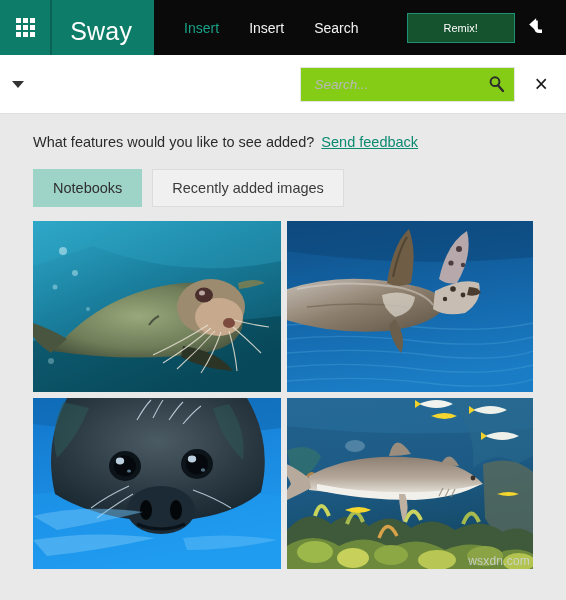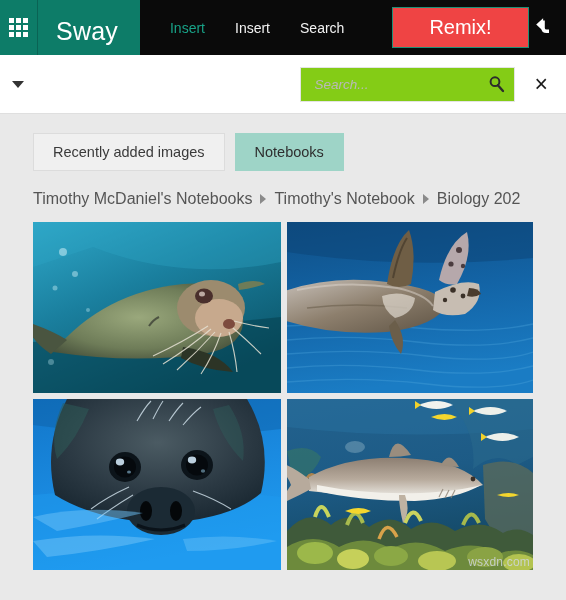--- a/index.html
+++ b/index.html
@@ -76,23 +76,23 @@
     cursor: pointer;
     padding: 4px 2px;
     white-space: nowrap;
   }
   .nav-item.active {
     color: #18a287;
   }
   .remix-btn {
     margin-left: 20px;
     border: 1px solid #1f8f77;
-    background: #ef4444;
+    background: #14532d;
     color: #ffffff;
-    font-size: 20px;
+    font-size: 11px;
     font-family: "Liberation Sans", sans-serif;
     padding: 8px 36px;
     cursor: pointer;
     white-space: nowrap;
   }
   .undo-cell {
     width: 56px;
     display: flex;
     align-items: center;
     justify-content: center;
@@ -306,33 +306,29 @@
         <line x1="9.9" y1="9.7" x2="15" y2="15.6" stroke="#2c2c2c" stroke-width="2.3" stroke-linecap="round"></line>
       </svg>
     </span>
   </div>
 
   <span class="close-btn">×</span>
 </div>
 
 <div class="content">
 
+  <div class="feedback-row">
+    <span>What features would you like to see added?</span><span class="feedback-link">Send feedback</span>
+  </div>
 
   <div class="tabs-row">
+    <button class="tab-btn selected">Notebooks</button>
     <button class="tab-btn">Recently added images</button>
-    <button class="tab-btn selected">Notebooks</button>
-  </div>
-
-  <div class="breadcrumb">
-    <span class="crumb">Timothy McDaniel's Notebooks</span>
-    <span class="crumb-sep"></span>
-    <span class="crumb">Timothy's Notebook</span>
-    <span class="crumb-sep"></span>
-    <span class="crumb">Biology 202</span>
-  </div>
+  </div>
+
 
   <div class="grid">
 
     <div class="thumb">
       <svg viewBox="0 0 248 171" preserveAspectRatio="none">
         <defs>
           <linearGradient id="g1" x1="0" y1="0" x2="0.6" y2="1">
             <stop offset="0" stop-color="#2fa8c9"></stop>
             <stop offset="0.45" stop-color="#1a7f9e"></stop>
             <stop offset="1" stop-color="#0b5468"></stop>

